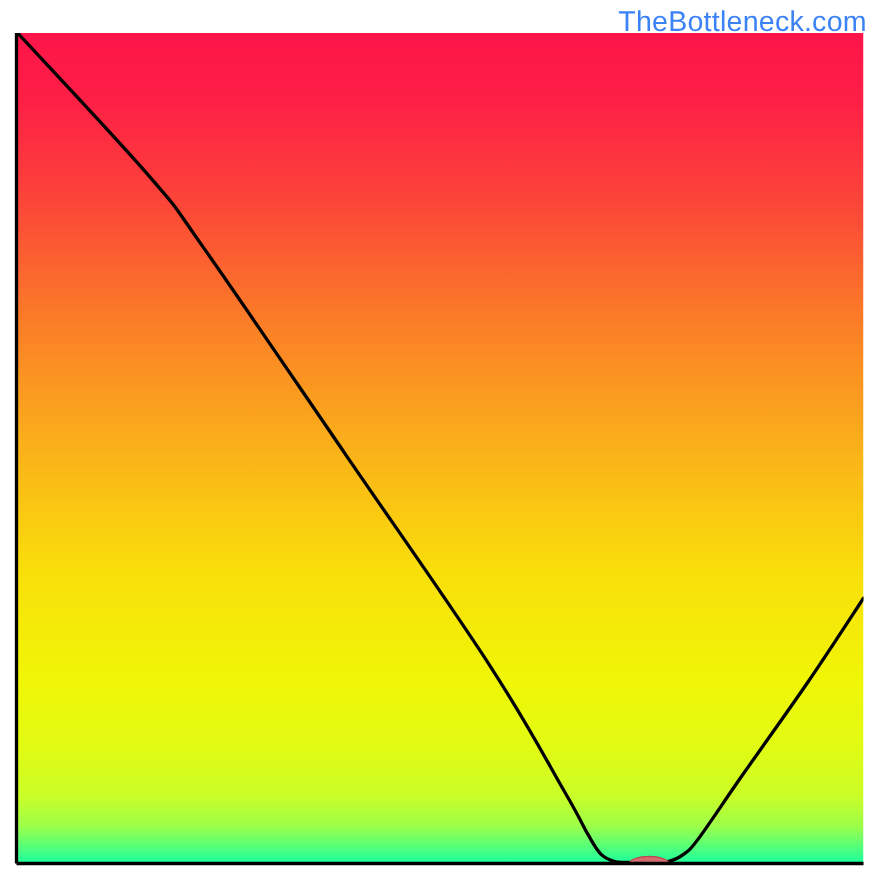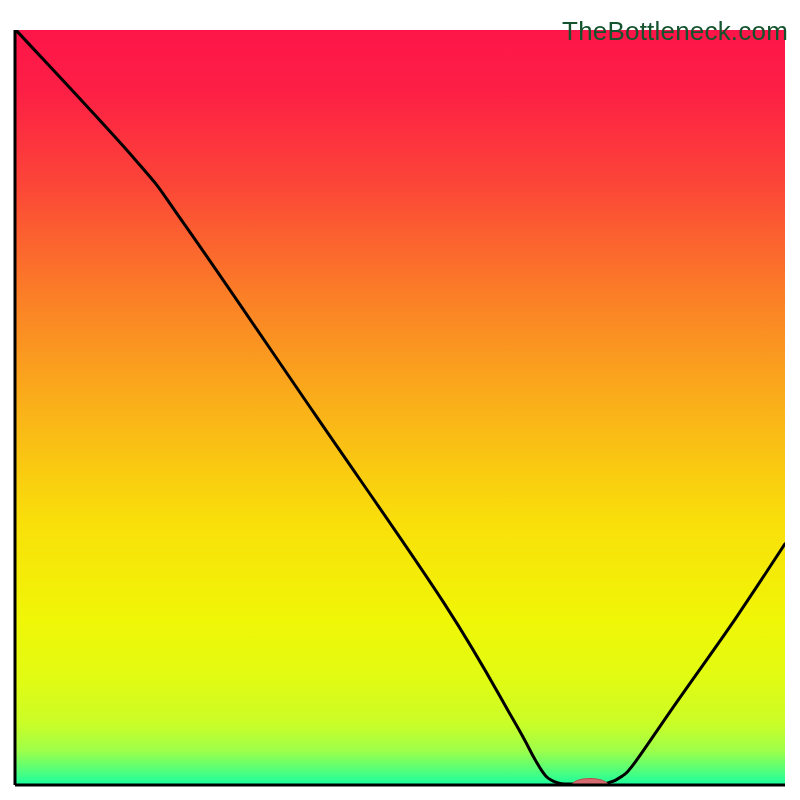--- a/index.html
+++ b/index.html
@@ -10,26 +10,26 @@
     background: #ffffff;
     overflow: hidden;
   }
   .frame {
     position: relative;
     width: 800px;
     height: 800px;
   }
   .watermark {
     position: absolute;
-    top: 16px;
+    top: 4px;
     right: 12px;
     font-family: Arial, Helvetica, sans-serif;
     font-size: 26px;
     font-weight: 500;
-    color: #14532d;
+    color: #3b82f6;
     letter-spacing: 0.2px;
   }
   svg {
     display: block;
   }
 </style>
 </head>
 <body>
 
 <div class="frame">

